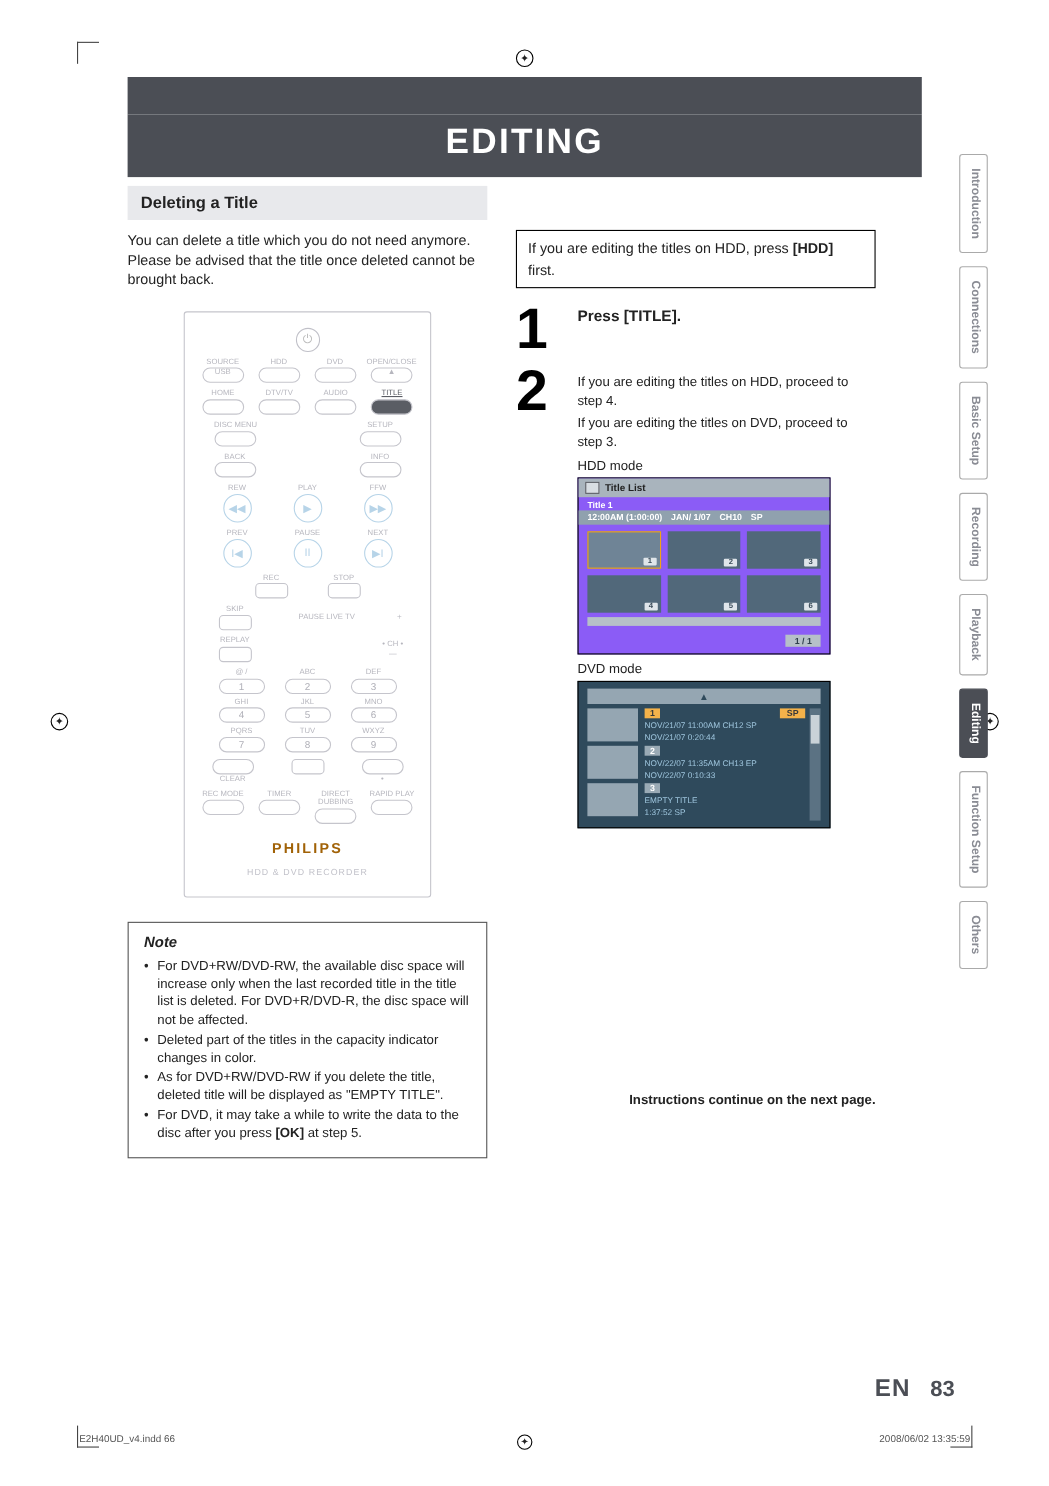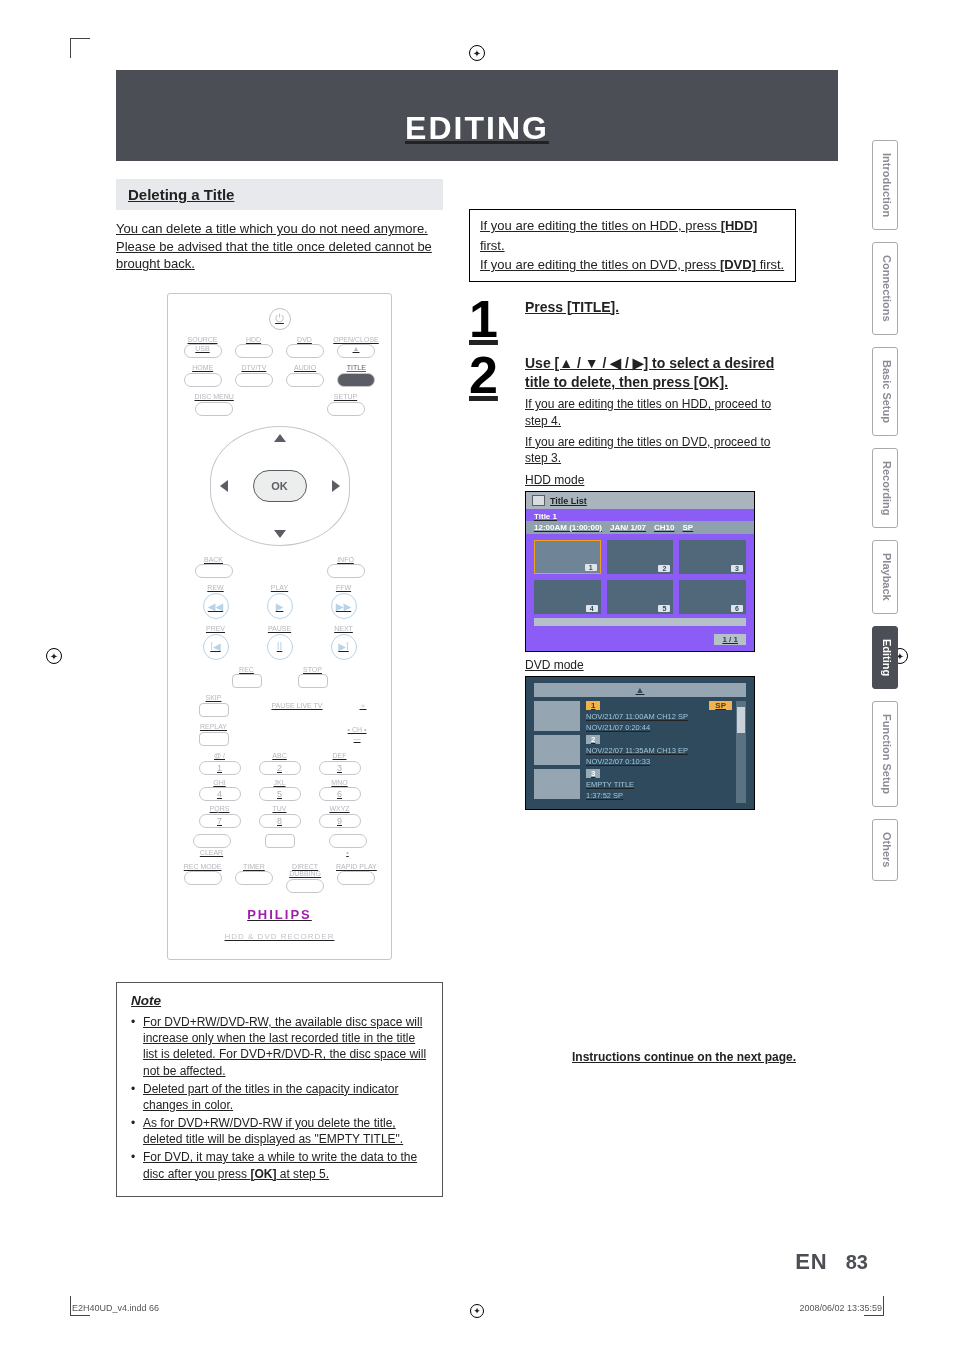--- a/index.html
+++ b/index.html
@@ -8,21 +8,20 @@
     background: #fff;
     color: #222;
     font-size: 13px;
   }
   .page {
     width: 942px;
     height: 1351px;
     margin: 0 auto;
     position: relative;
     padding: 40px 60px 40px 60px;
-    text-decoration: underline;
   }
   .print-mark-top {
     position: absolute;
     top: 45px;
     left: 50%;
     transform: translateX(-50%);
     width: 16px; height: 16px;
     border: 1.5px solid #000;
     border-radius: 50%;
     display: flex; align-items: center; justify-content: center;
@@ -62,21 +61,21 @@
     font-size:32px;
   }
   .left-col { flex:1; }
   .right-col { flex:1; padding-left:6px; }
 
   .section-heading {
     background:#e8e9ec;
     padding:7px 12px;
     font-weight:700;
     font-size:15px;
-    margin-top:18px;
+    margin-top:8px;
     margin-bottom:10px;
   }
   .intro-para {
     font-size:13px;
     line-height:1.35;
     margin-bottom:20px;
   }
   .callout-box {
     border:1px solid #000;
     padding:6px 10px;
@@ -158,21 +157,21 @@
   .dpad .up   { top:8px; left:50%; transform:translateX(-50%); border-bottom:8px solid #5a5d64;}
   .dpad .down { bottom:8px; left:50%; transform:translateX(-50%); border-top:8px solid #5a5d64;}
   .dpad .left { left:8px; top:50%; transform:translateY(-50%) rotate(-90deg); border-bottom:8px solid #5a5d64;}
   .dpad .right{ right:8px; top:50%; transform:translateY(-50%) rotate(90deg); border-bottom:8px solid #5a5d64;}
   .circ { width:26px;height:26px;border:1.5px solid #b7d4e8;border-radius:50%;
           display:flex;align-items:center;justify-content:center;color:#b7d4e8;font-size:10px;}
   .keypad { display:grid; grid-template-columns:repeat(3,1fr); gap:4px 10px; width:170px;}
   .keypad .kcell { display:flex; flex-direction:column; align-items:center; gap:1px;}
   .keypad .kbtn { border:1px solid #c5c5cc; border-radius:8px; width:42px; height:14px;
                   font-size:9px;color:#b0b0b8;display:flex;align-items:center;justify-content:center;}
-  .brand { font-size:13px; font-weight:900; color:#a21caf; letter-spacing:2px; margin-top:8px;}
+  .brand { font-size:13px; font-weight:900; color:#a16207; letter-spacing:2px; margin-top:8px;}
   .subbrand { font-size:8px; color:#c2c2ca; letter-spacing:1px; margin-top:4px;}
 
   
   .tlist {
     width:230px; border:1px solid #000;
     background:#8b5cf6;
     padding:0;
     margin-top:4px;
   }
   .tlist-header {
@@ -373,28 +372,20 @@
             <div class="rcol" style="width:auto;">
                 <div class="rlbl">DISC MENU</div>
                 <div class="rbtn pill"></div>
               </div>
             <div class="rcol" style="width:auto;">
                 <div class="rlbl">SETUP</div>
                 <div class="rbtn pill"></div>
               </div>
           </div>
 
-          <div class="dpad">
-            <div class="ring"></div>
-            <div class="tri up"></div>
-            <div class="tri down"></div>
-            <div class="tri left"></div>
-            <div class="tri right"></div>
-            <div class="ok">OK</div>
-          </div>
 
           <div class="rrow" style="justify-content:space-between;width:170px;">
             <div class="rcol" style="width:auto;">
                 <div class="rlbl">BACK</div>
                 <div class="rbtn pill"></div>
               </div>
             <div class="rcol" style="width:auto;">
                 <div class="rlbl">INFO</div>
                 <div class="rbtn pill"></div>
               </div>
@@ -545,36 +536,32 @@
           </ul>
       </div>
     </div>
 
     <div class="right-col" style="max-width:360px;">
       <div style="height:48px;"></div>
       <div class="callout-box">
         <div>
           <span>If you are editing the titles on HDD, press </span><b>[HDD]</b><span> first.</span>
         </div>
-        <div>
-          <span>If you are editing the titles on DVD, press </span><b>[DVD]</b><span> first.</span>
-        </div>
       </div>
 
       <div class="step">
         <div class="step-num">1</div>
         <div class="step-body">
           <div class="lead">Press [TITLE].</div>
         </div>
       </div>
 
       <div class="step">
         <div class="step-num">2</div>
         <div class="step-body">
-          <div class="lead">Use [▲ / ▼ / ◀ / ▶] to select a desired title to delete, then press [OK].</div>
           <div class="sub">If you are editing the titles on HDD, proceed to step 4.</div>
           <div class="sub">If you are editing the titles on DVD, proceed to step 3.</div>
           <div class="mode-label">HDD mode</div>
 
           <div class="tlist">
             <div class="tlist-header">
               <span class="ticon"></span>
               <span>Title List</span>
             </div>
             <div class="tlist-sub">Title 1</div>

